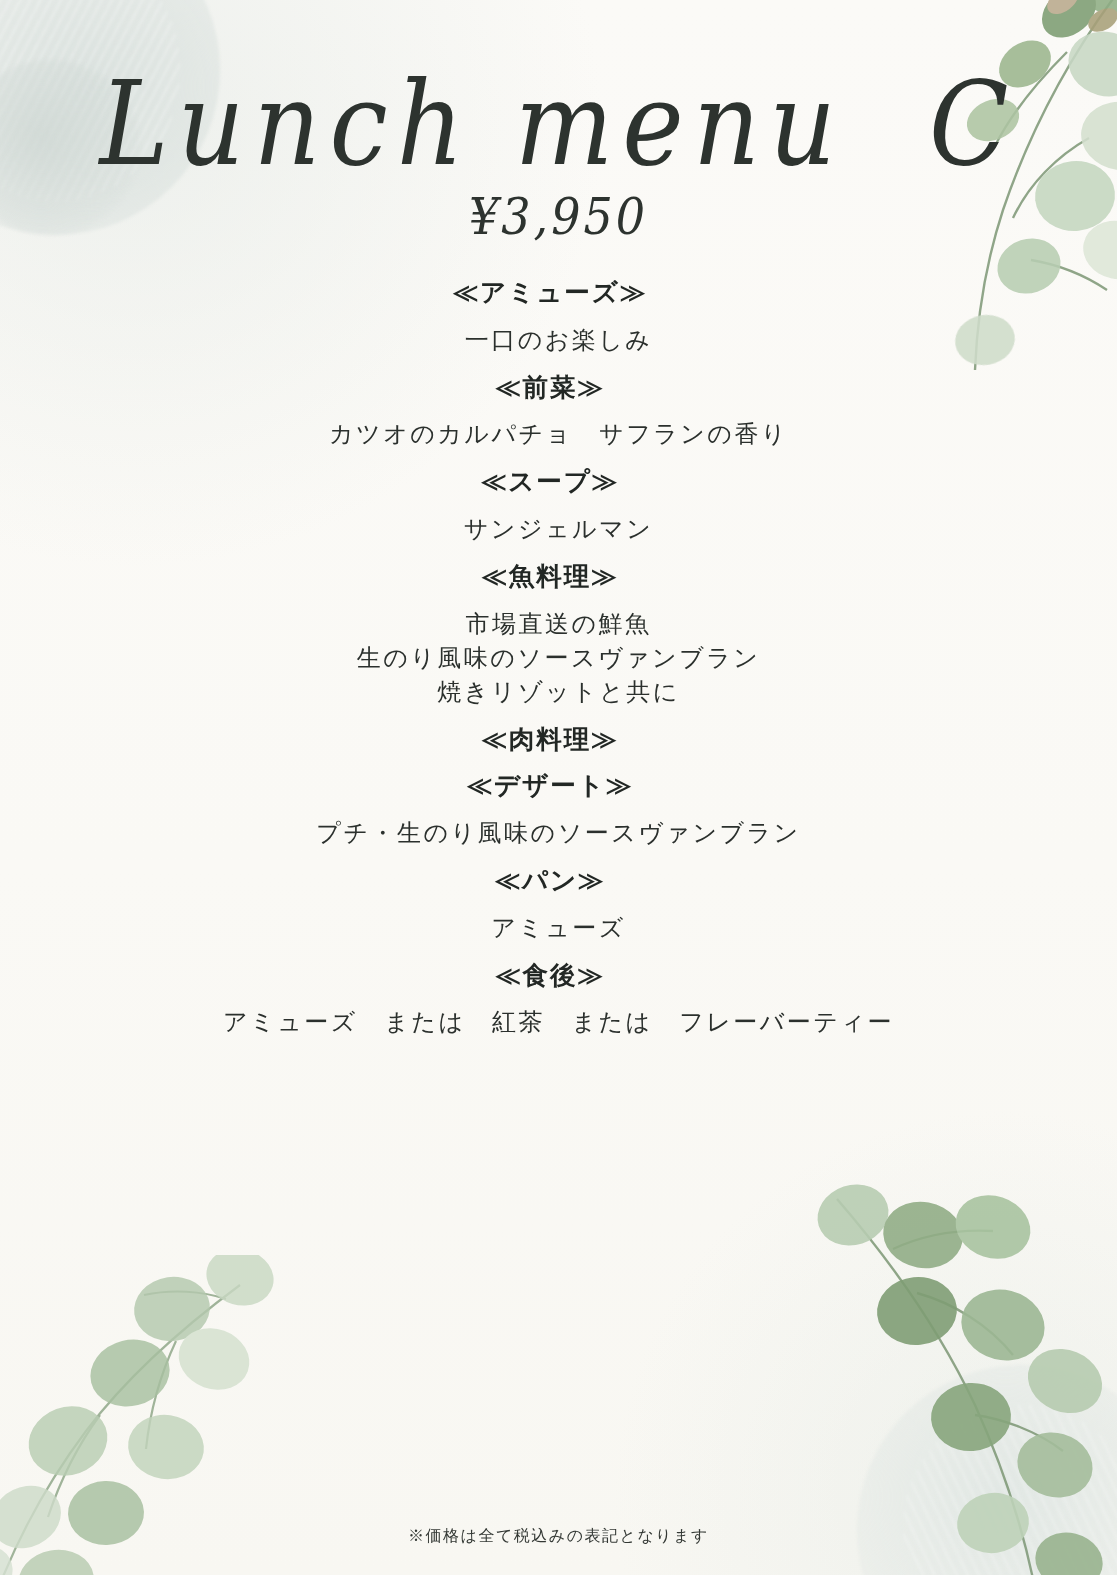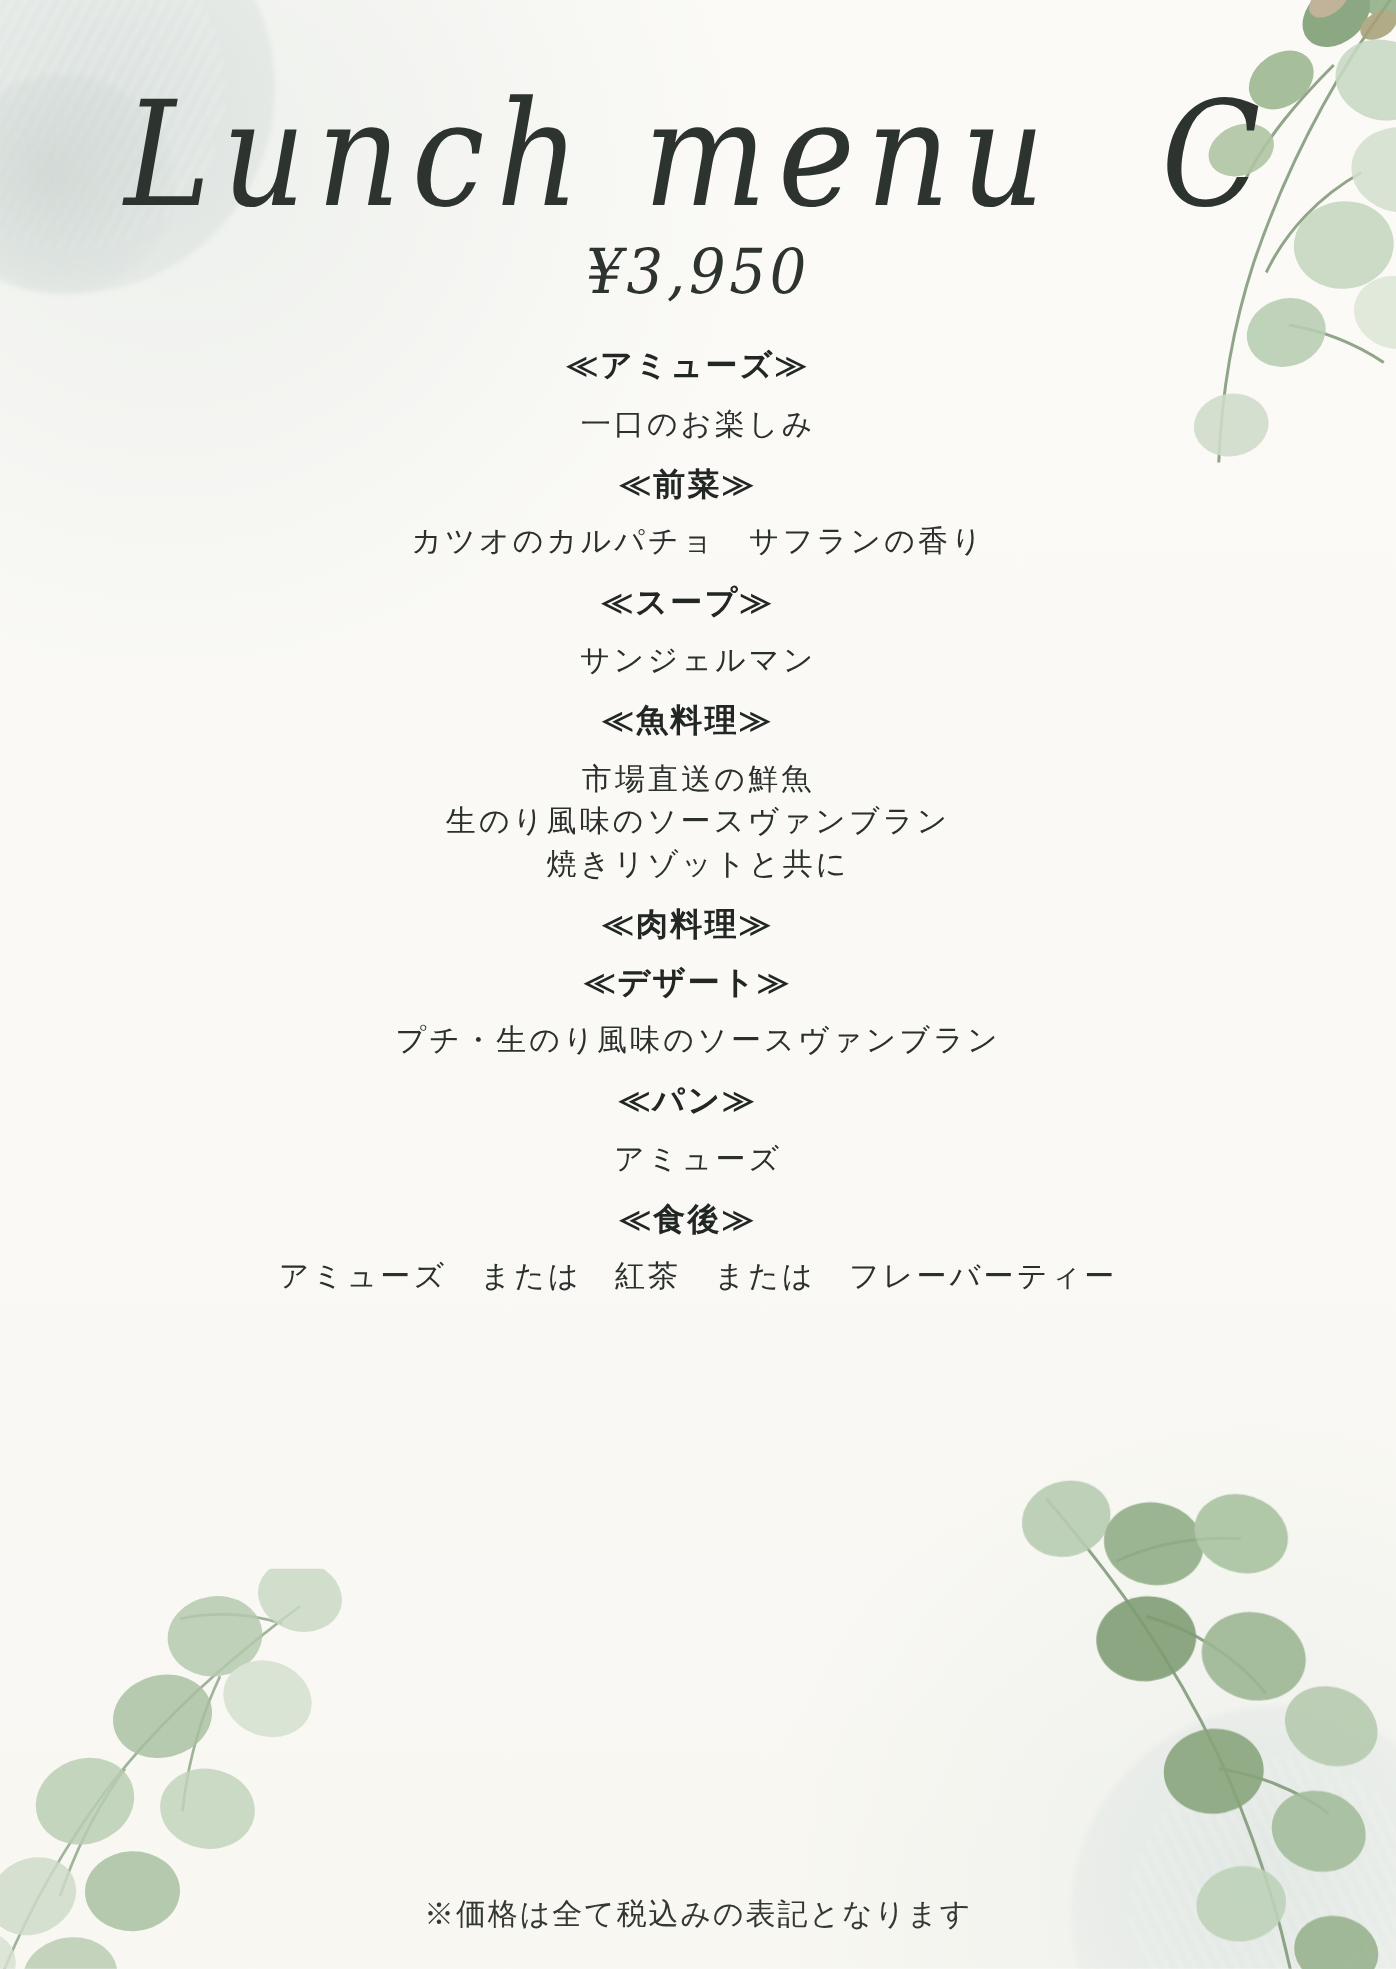--- a/index.html
+++ b/index.html
@@ -163,21 +163,21 @@
   .course-item:last-child { margin-bottom: 0; }
   .sp-gap     { height: 10px; }
 
   .footnote {
     position: absolute;
     left: 0;
     right: 0;
     bottom: 28px;
     text-align: center;
     font-family: "Liberation Serif", "DejaVu Serif", serif;
-    font-size: 24px;
+    font-size: 16px;
     letter-spacing: 1.5px;
     color: #333834;
   }
 </style>
 </head>
 <body>
 
 <div class="bg-layer">
   <div class="paper-wash"></div>
   <div class="tl-circle"></div>

